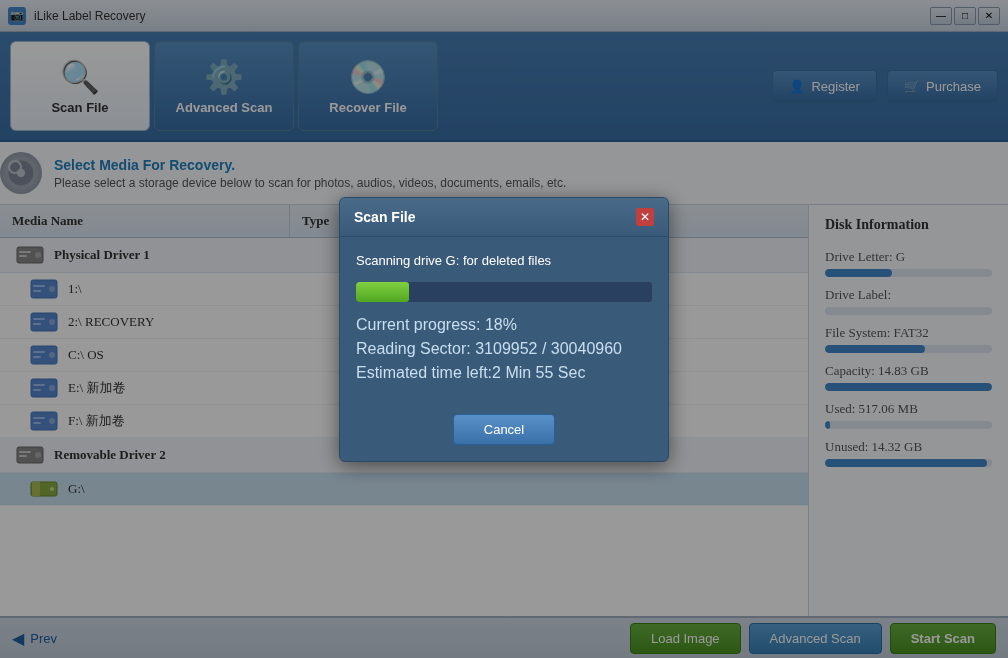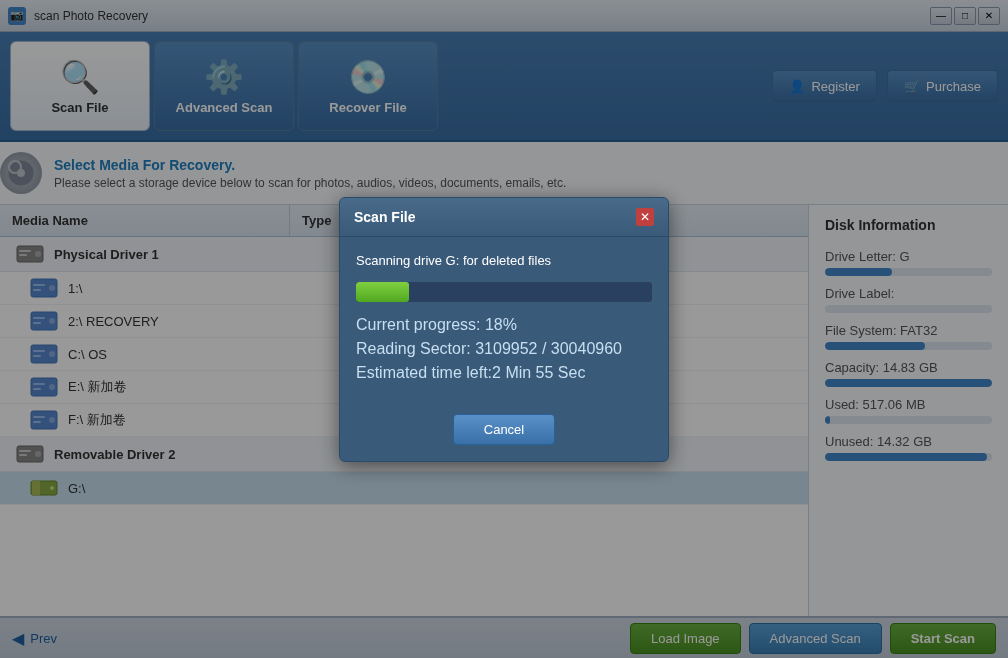--- a/index.html
+++ b/index.html
@@ -48,21 +48,21 @@
     
     .infobar {
       padding: 10px 0; background: #f8fafc; border-bottom: 1px solid #c8d4e0;
       display: flex; align-items: center; gap: 12px;
     }
     .info-icon { width: 42px; height: 42px; border-radius: 50%; background: radial-gradient(circle, #c0c8d0, #808898); display: flex; align-items: center; justify-content: center; flex-shrink: 0; }
     .info-text-title { color: #2080c0; font-weight: bold; font-size: 14px; margin-bottom: 3px; }
     .info-text-sub { color: #555; font-size: 12px; }
 
     
-    .content-area { display: flex; flex: 1; overflow: hidden; }
+    .content-area { display: flex; flex: 1; overflow: hidden; font-family: Liberation Serif, serif; }
 
     
     .table-area { flex: 1; display: flex; flex-direction: column; overflow: hidden; }
     .table-header { display: flex; background: linear-gradient(to bottom, #e8eef5, #d8e4f0); border-bottom: 1px solid #b0c0d0; }
     .th { padding: 8px 12px; font-weight: bold; color: #333; font-size: 13px; border-right: 1px solid #c0ccd8; }
     .th-name { width: 290px; }
     .th-type { width: 200px; }
 
     .table-body { flex: 1; overflow-y: auto; background: white; }
     .drive-group-header { padding: 6px 12px 6px 16px; background: #f0f4f8; font-weight: bold; display: flex; align-items: center; gap: 8px; color: #333; border-bottom: 1px solid #dde6ef; }
@@ -128,21 +128,21 @@
     .btn-cancel {
       padding: 7px 30px; background: linear-gradient(to bottom, #5a90c8, #3a70a8);
       border: 1px solid #2a6098; border-radius: 4px; color: white; cursor: pointer; font-size: 13px;
     }
   </style>
 </head>
 <body>
 
 <div class="titlebar">
   <div class="titlebar-icon">📷</div>
-  <span class="titlebar-title">scan Photo Recovery</span>
+  <span class="titlebar-title">iLike Label Recovery</span>
   <div class="titlebar-btns">
     <div class="titlebar-btn">—</div>
     <div class="titlebar-btn">□</div>
     <div class="titlebar-btn">✕</div>
   </div>
 </div>
 
 <div class="topnav">
   <div class="nav-tabs">
     <div class="nav-tab active">

